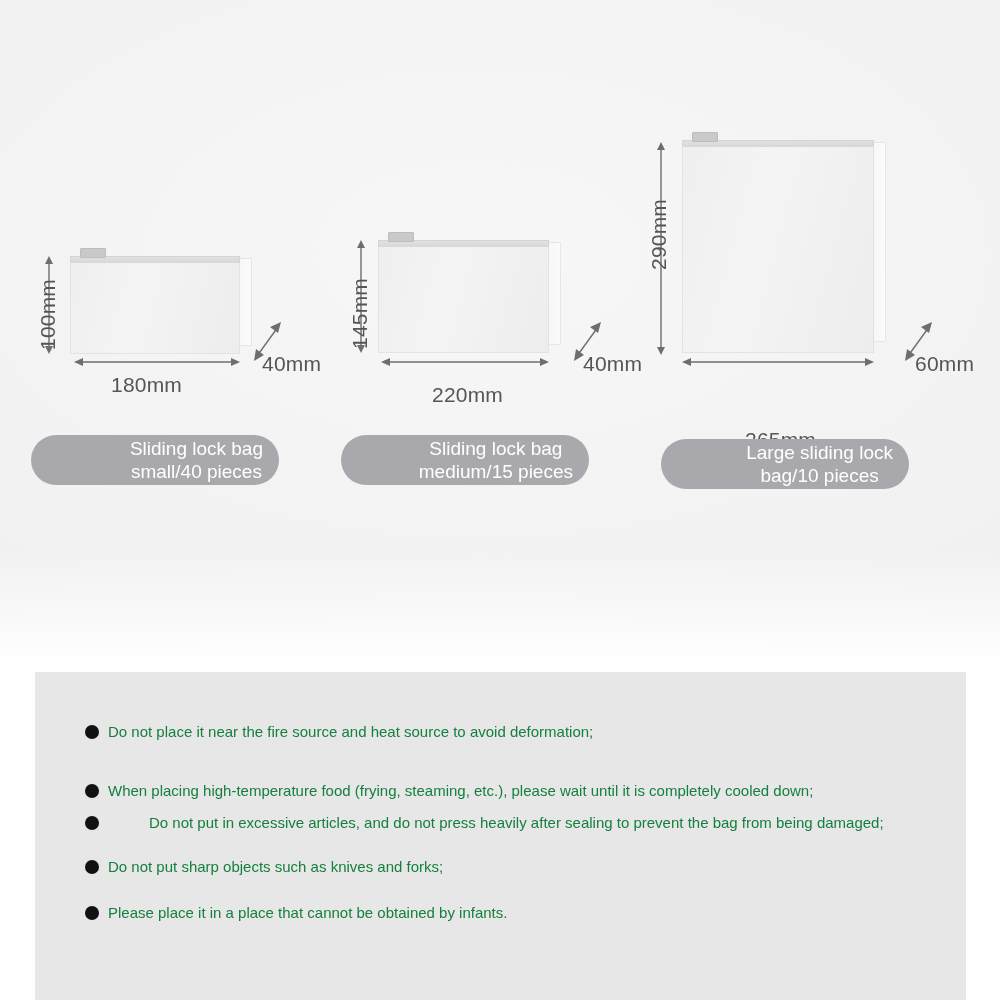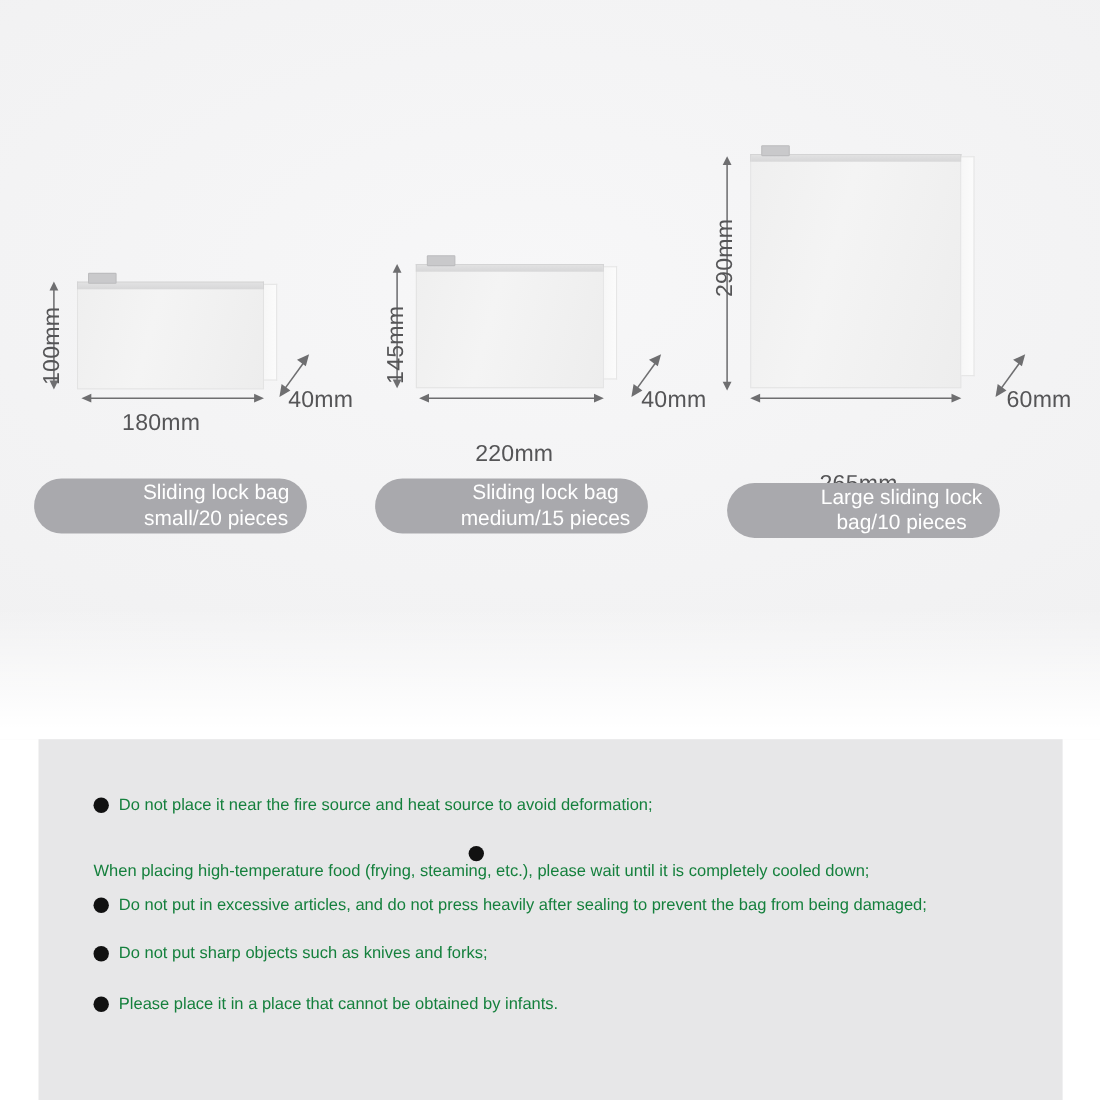--- a/index.html
+++ b/index.html
@@ -113,21 +113,21 @@
         <line x1="7" y1="36" x2="28" y2="7" stroke="#6e6e70" stroke-width="1.4"></line>
         <polygon points="31,2 20,7 28,13" fill="#6e6e70"></polygon>
         <polygon points="4,41 6,29 14,35" fill="#6e6e70"></polygon>
       </svg>
     </div>
     <div class="dim-label" style="left:262px; top:352px;">40mm</div>
 
     <div class="pill" style="left:31px; top:435px; width:248px; height:50px;">
       <div>
         <div>Sliding lock bag</div>
-        <div>small/20 pieces</div>
+        <div>small/40 pieces</div>
       </div>
     </div>
   </div>
 
   <div class="bag-group">
 
     <div class="bag" style="left:378px; top:240px; width:171px; height:113px;">
       <div class="bag-body"></div>
       <div class="bag-zip"></div>
       <div class="bag-slider"></div>
@@ -143,21 +143,21 @@
     </div>
     <div class="dim-label vert" style="left:348px; top:349px;">145mm</div>
 
     <div class="dim-h" style="left:381px; top:356px;">
       <svg width="168" height="12" viewBox="0 0 168 12">
         <line x1="6" y1="6" x2="162" y2="6" stroke="#6e6e70" stroke-width="1.4"></line>
         <polygon points="0,6 9,2 9,10" fill="#6e6e70"></polygon>
         <polygon points="168,6 159,2 159,10" fill="#6e6e70"></polygon>
       </svg>
     </div>
-    <div class="dim-label" style="left:432px; top:401px;">220mm</div>
+    <div class="dim-label" style="left:432px; top:383px;">220mm</div>
 
     <div class="dim-d" style="left:570px; top:320px;">
       <svg width="36" height="42" viewBox="0 0 36 42">
         <line x1="7" y1="36" x2="28" y2="7" stroke="#6e6e70" stroke-width="1.4"></line>
         <polygon points="31,2 20,7 28,13" fill="#6e6e70"></polygon>
         <polygon points="4,41 6,29 14,35" fill="#6e6e70"></polygon>
       </svg>
     </div>
     <div class="dim-label" style="left:583px; top:352px;">40mm</div>
 
@@ -212,25 +212,25 @@
       </div>
     </div>
   </div>
 </div>
 
 <div id="notes-panel">
   <div class="note-row" style="top:51px;">
     <span class="note-dot"></span>
     <span class="note-text">Do not place it near the fire source and heat source to avoid deformation;</span>
   </div>
-  <div class="note-row" style="top:97px;flex-direction:column;">
+  <div class="note-row" style="top:110px;">
     <span class="note-dot"></span>
     <span class="note-text">When placing high-temperature food (frying, steaming, etc.), please wait until it is completely cooled down;</span>
   </div>
-  <div class="note-row" style="top:142px;">
+  <div class="note-row" style="top:142px;gap:41px;">
     <span class="note-dot"></span>
     <span class="note-text">Do not put in excessive articles, and do not press heavily after sealing to prevent the bag from being damaged;</span>
   </div>
   <div class="note-row" style="top:186px;">
     <span class="note-dot"></span>
     <span class="note-text">Do not put sharp objects such as knives and forks;</span>
   </div>
   <div class="note-row" style="top:232px;">
     <span class="note-dot"></span>
     <span class="note-text">Please place it in a place that cannot be obtained by infants.</span>

